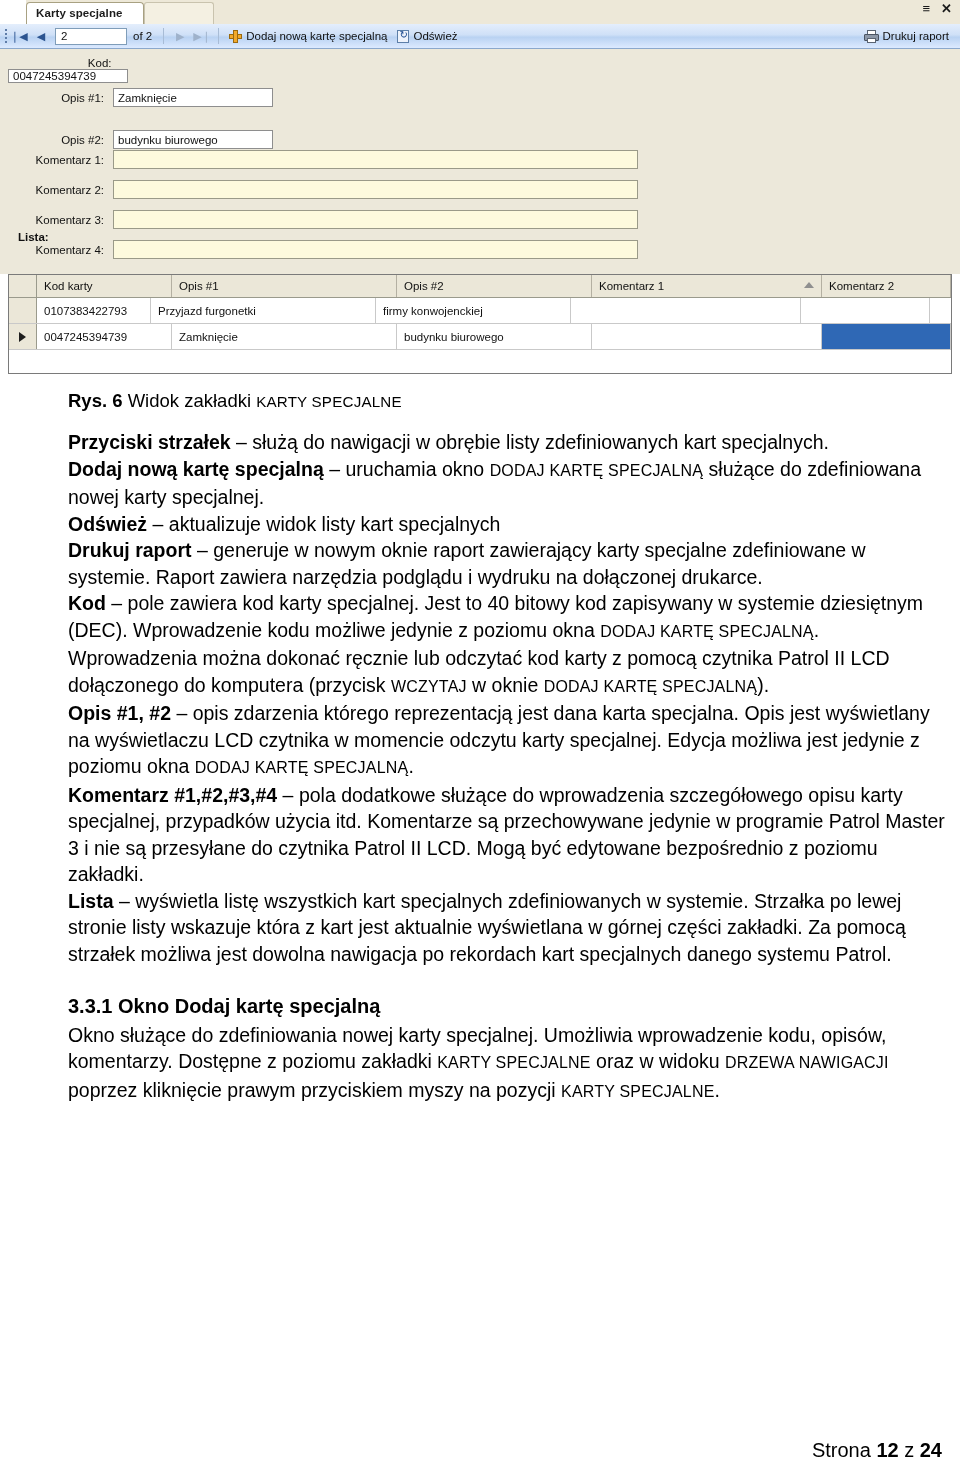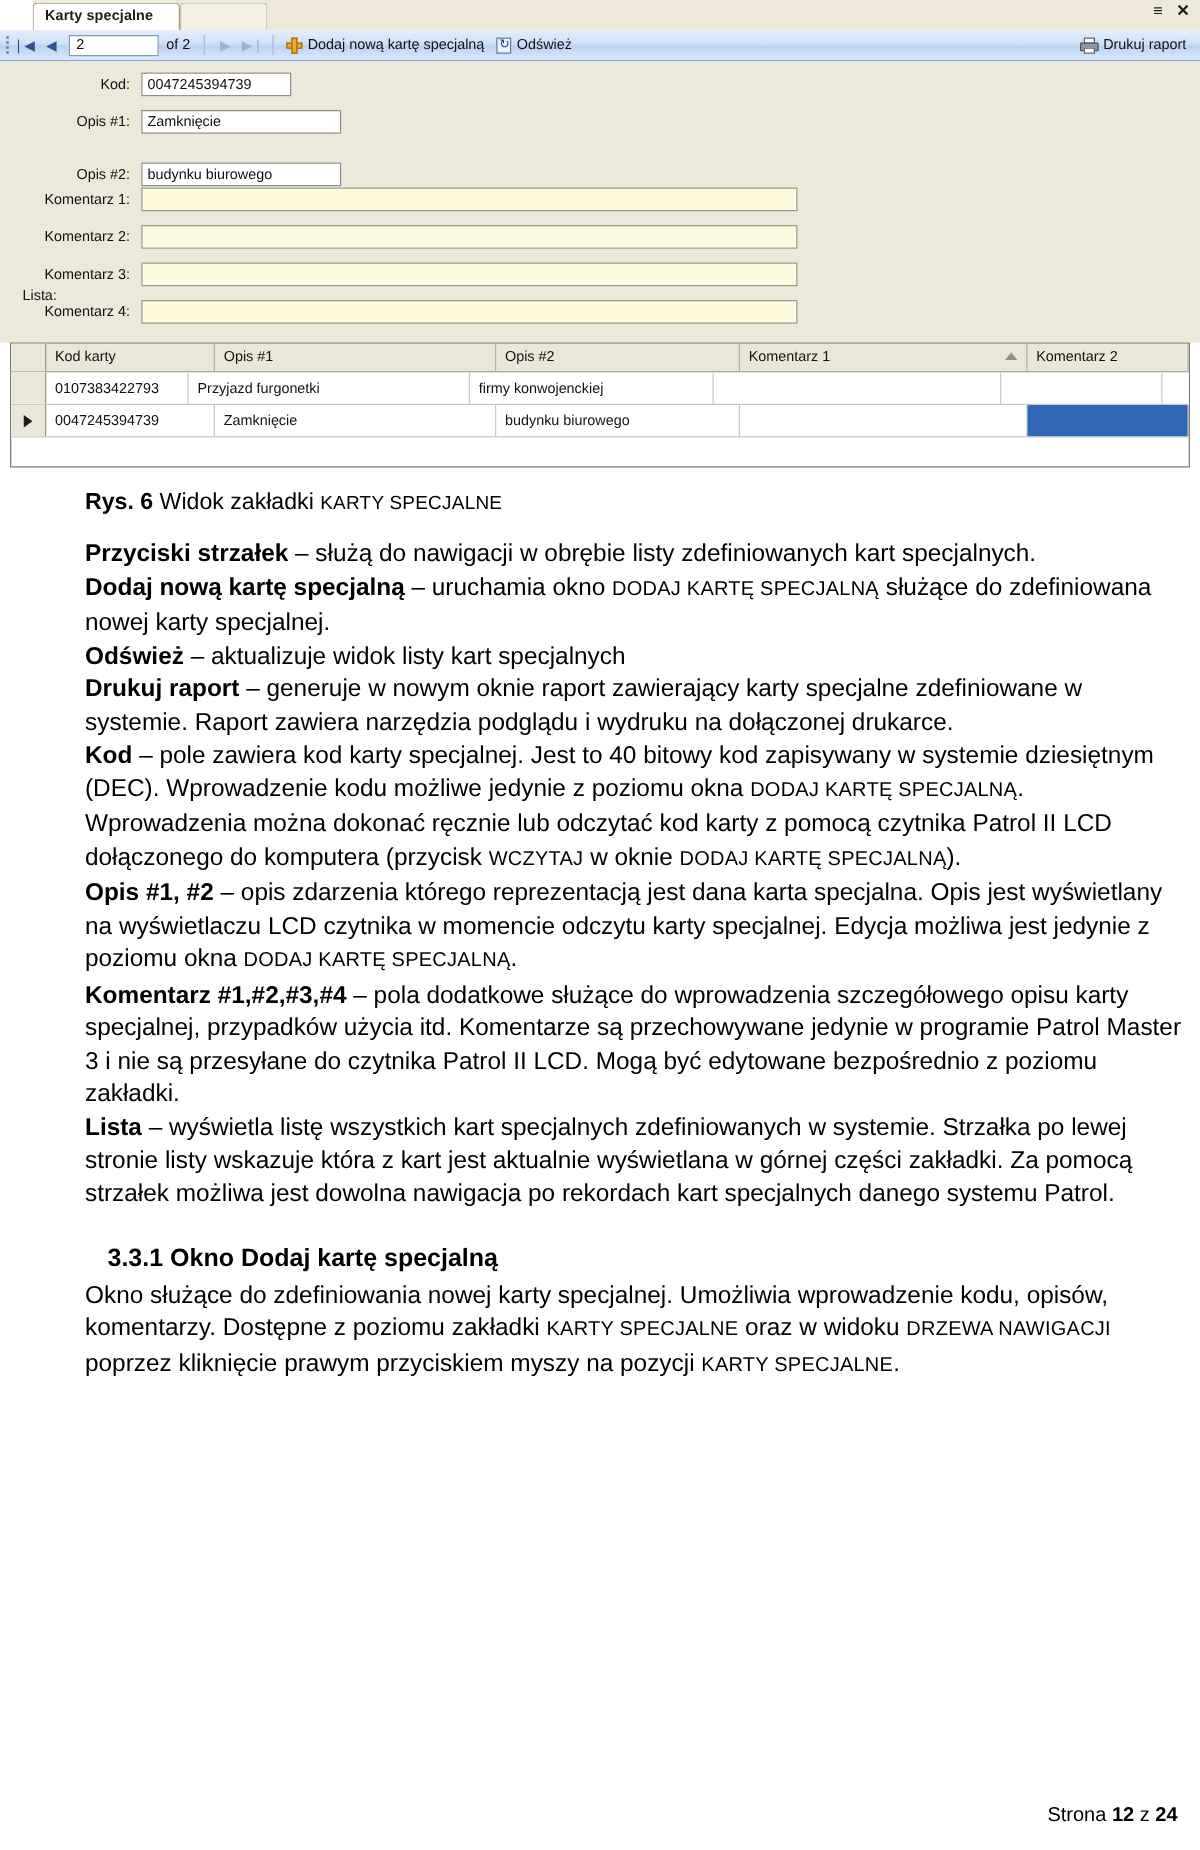--- a/index.html
+++ b/index.html
@@ -83,23 +83,23 @@
   .rowarrow{width:0;height:0;border-top:5px solid transparent;border-bottom:5px solid transparent;border-left:7px solid #1e1e1e;}
 
   
   .doc{position:absolute;left:0;top:380px;width:960px;
     font-size:19.5px;line-height:26.5px;color:#000;}
   .caption{padding:8px 3px 0 68px;font-size:18.5px;line-height:26px;}
   .sc{font-size:0.82em;text-transform:uppercase;letter-spacing:.2px;}
   .para{padding:0 8px 0 68px;margin:0;text-align:left;}
   .para.first{padding-top:14px;}
   .b{font-weight:bold;}
-  h3.head{padding:0 16px 0 68px;margin:26px 0 2px 18px;font-size:20px;font-weight:bold;}
+  h3.head{padding:0 16px 0 68px;margin:26px 0 2px 0;font-size:20px;font-weight:bold;}
   .footer{position:absolute;left:0;bottom:18px;width:960px;text-align:right;
-    padding-right:18px;box-sizing:border-box;font-size:16px;color:#000;}
+    padding-right:18px;box-sizing:border-box;font-size:20px;color:#000;}
   .footer .b{font-weight:bold;}
 </style>
 </head>
 <body>
 
 <div class="figure">
 
   <div class="tabstrip">
     <div class="edge-l"></div>
     <div class="tab">
@@ -142,21 +142,21 @@
             <span class="body"></span>
             <span class="out"></span>
           </span>
         <span>Drukuj raport</span>
       </div>
     </div>
   </div>
 
   <div class="formbody">
     <div id="form-rows">
-        <div class="row" style="left: 8px; top: 8px;">
+        <div class="row" style="left: 8px; top: 8px; flex-direction: column;">
           <div class="flabel">Kod:</div>
           <div class="finput" style="width: 120px;">0047245394739</div>
         </div>
         <div class="row" style="left: 8px; top: 38px;">
           <div class="flabel">Opis #1:</div>
           <div class="finput" style="width: 160px;">Zamknięcie</div>
         </div>
         <div class="row" style="left: 8px; top: 68px; margin-top: 12px;">
           <div class="flabel">Opis #2:</div>
           <div class="finput" style="width: 160px;">budynku biurowego</div>
@@ -171,21 +171,21 @@
         </div>
         <div class="row" style="left: 8px; top: 160px;">
           <div class="flabel">Komentarz 3:</div>
           <div class="finput note" style="width: 525px;"></div>
         </div>
         <div class="row" style="left: 8px; top: 190px;">
           <div class="flabel">Komentarz 4:</div>
           <div class="finput note" style="width: 525px;"></div>
         </div>
       </div>
-    <div class="listlabel" style="top: 182px;">Lista:</div>
+    <div class="listlabel" style="top: 182px; font-weight: bold;">Lista:</div>
   </div>
 
   <div class="grid">
     <div class="gheader" id="grid-header">
         <div class="ghandle"></div>
         <div class="gh" style="width: 135px; text-align: right;">
           <span>Kod karty</span>
         </div>
         <div class="gh" style="width: 225px;">
           <span>Opis #1</span>

